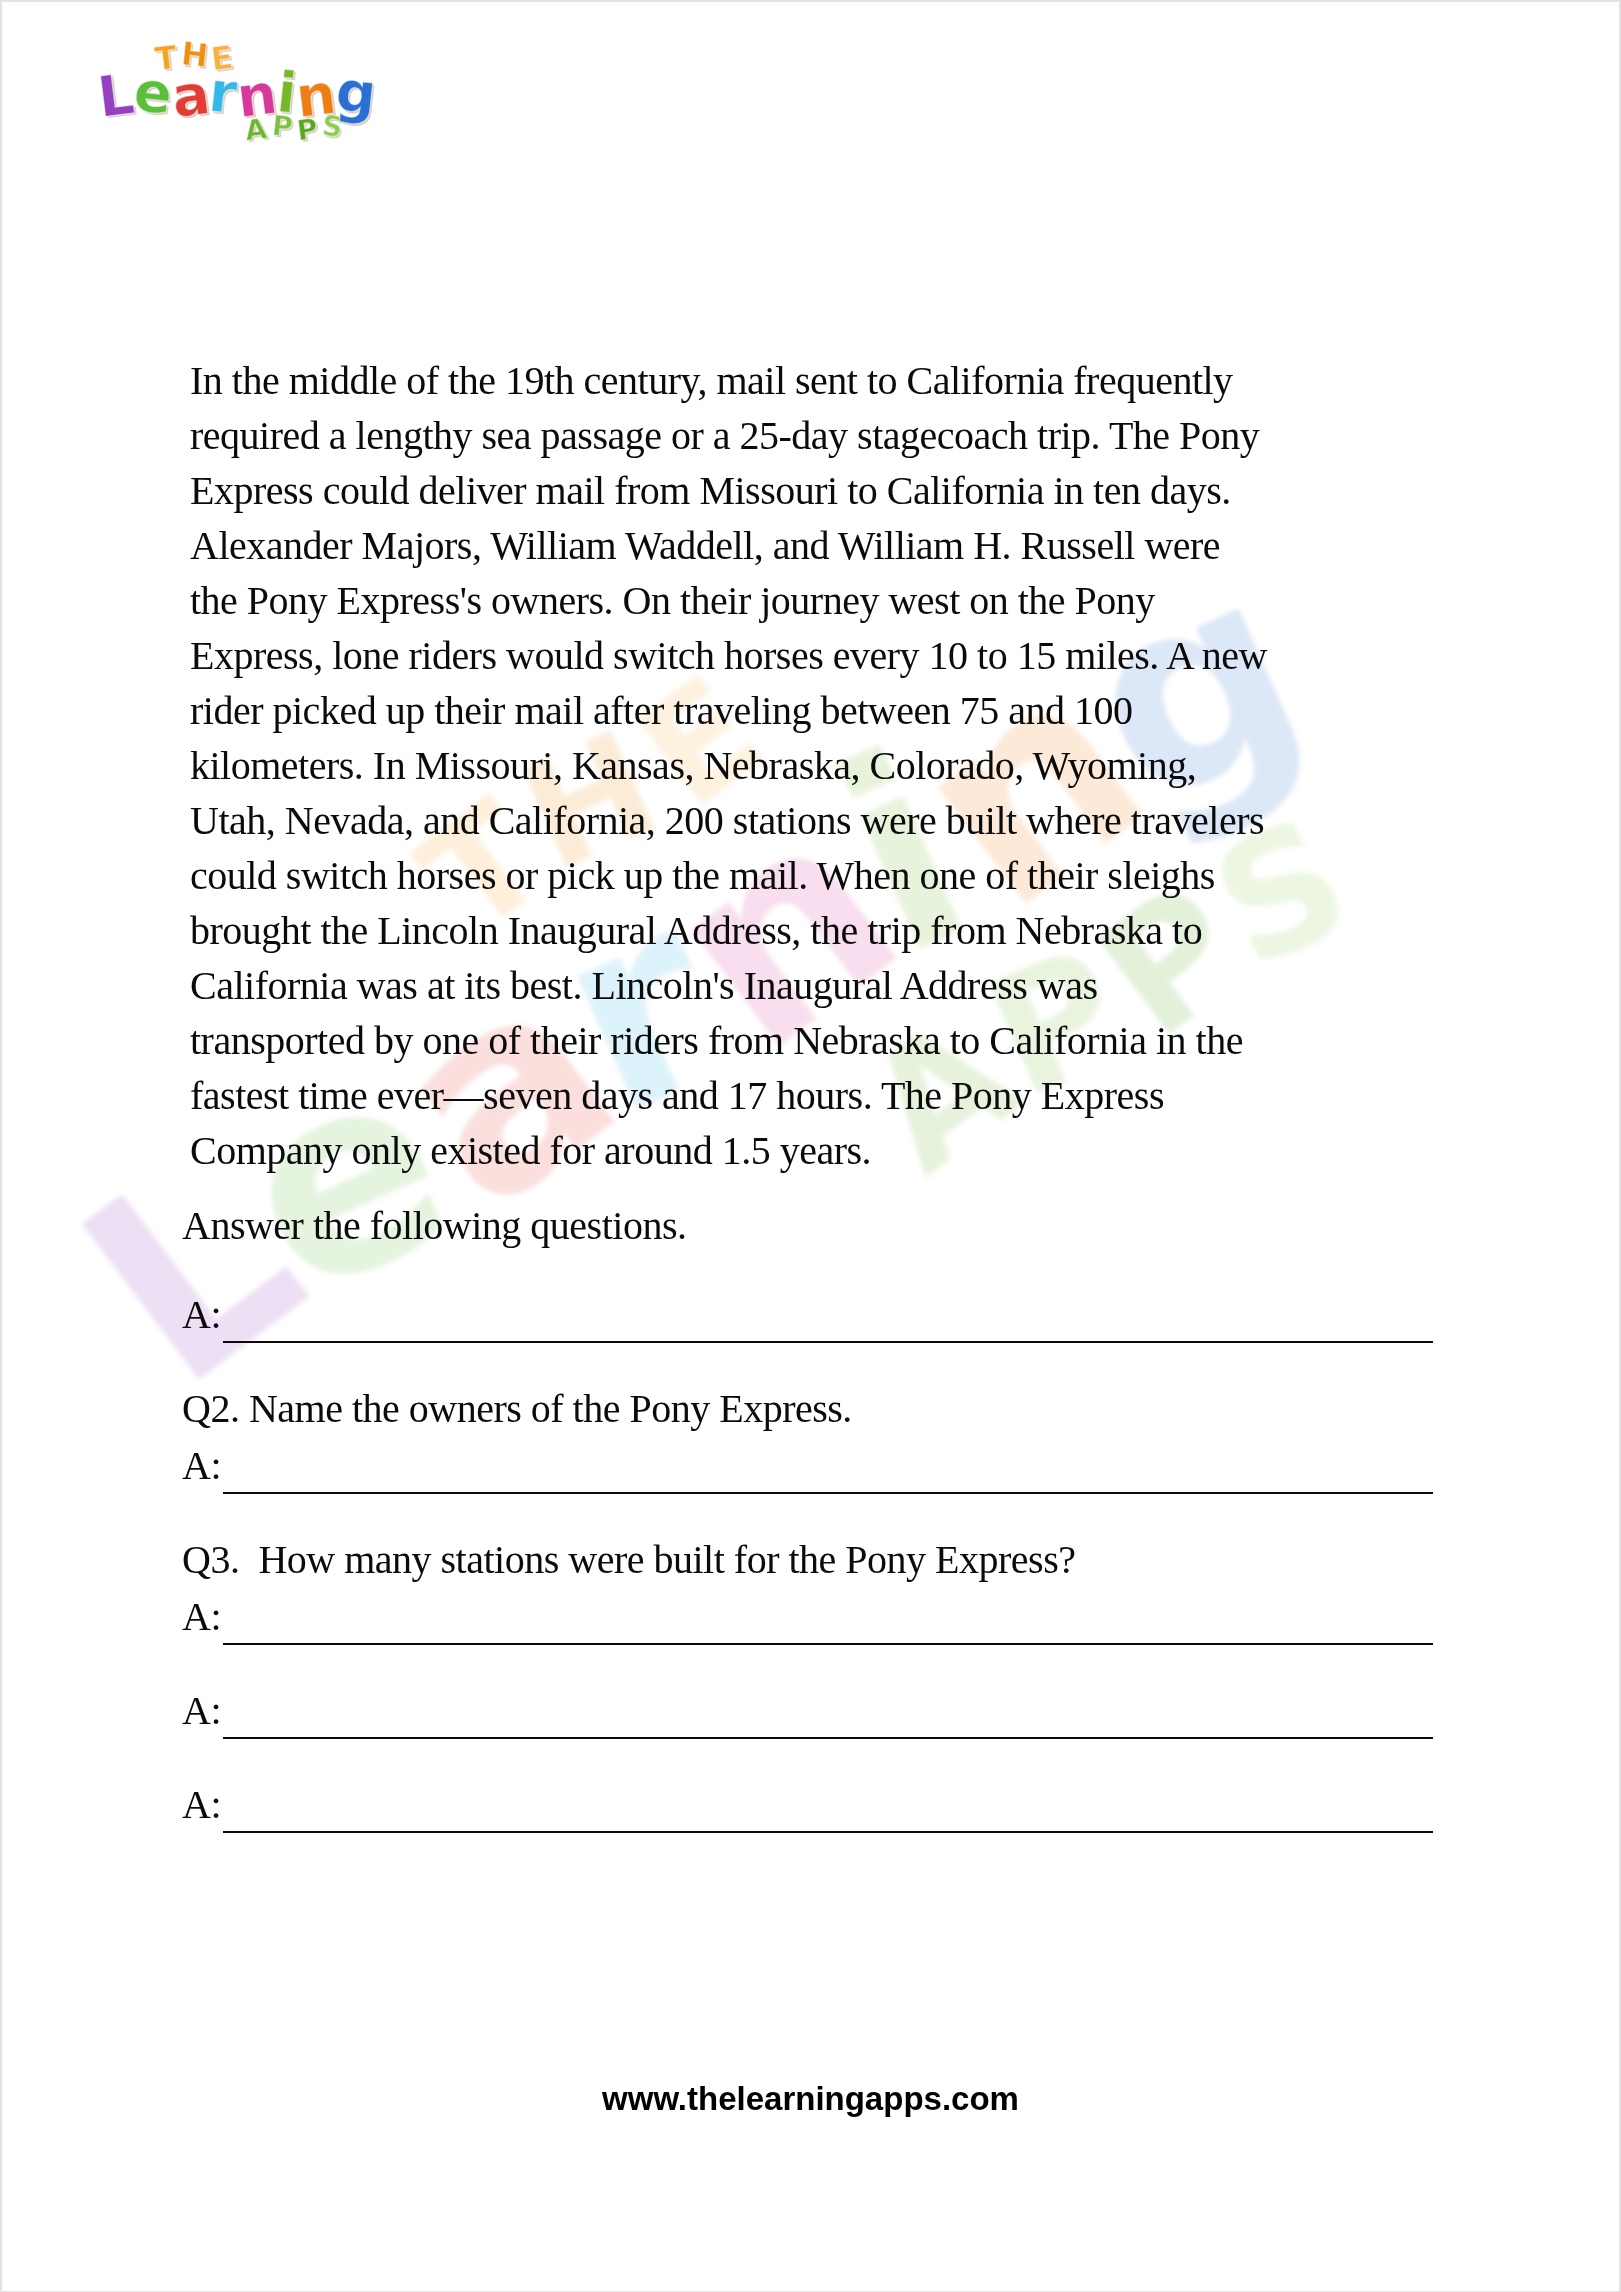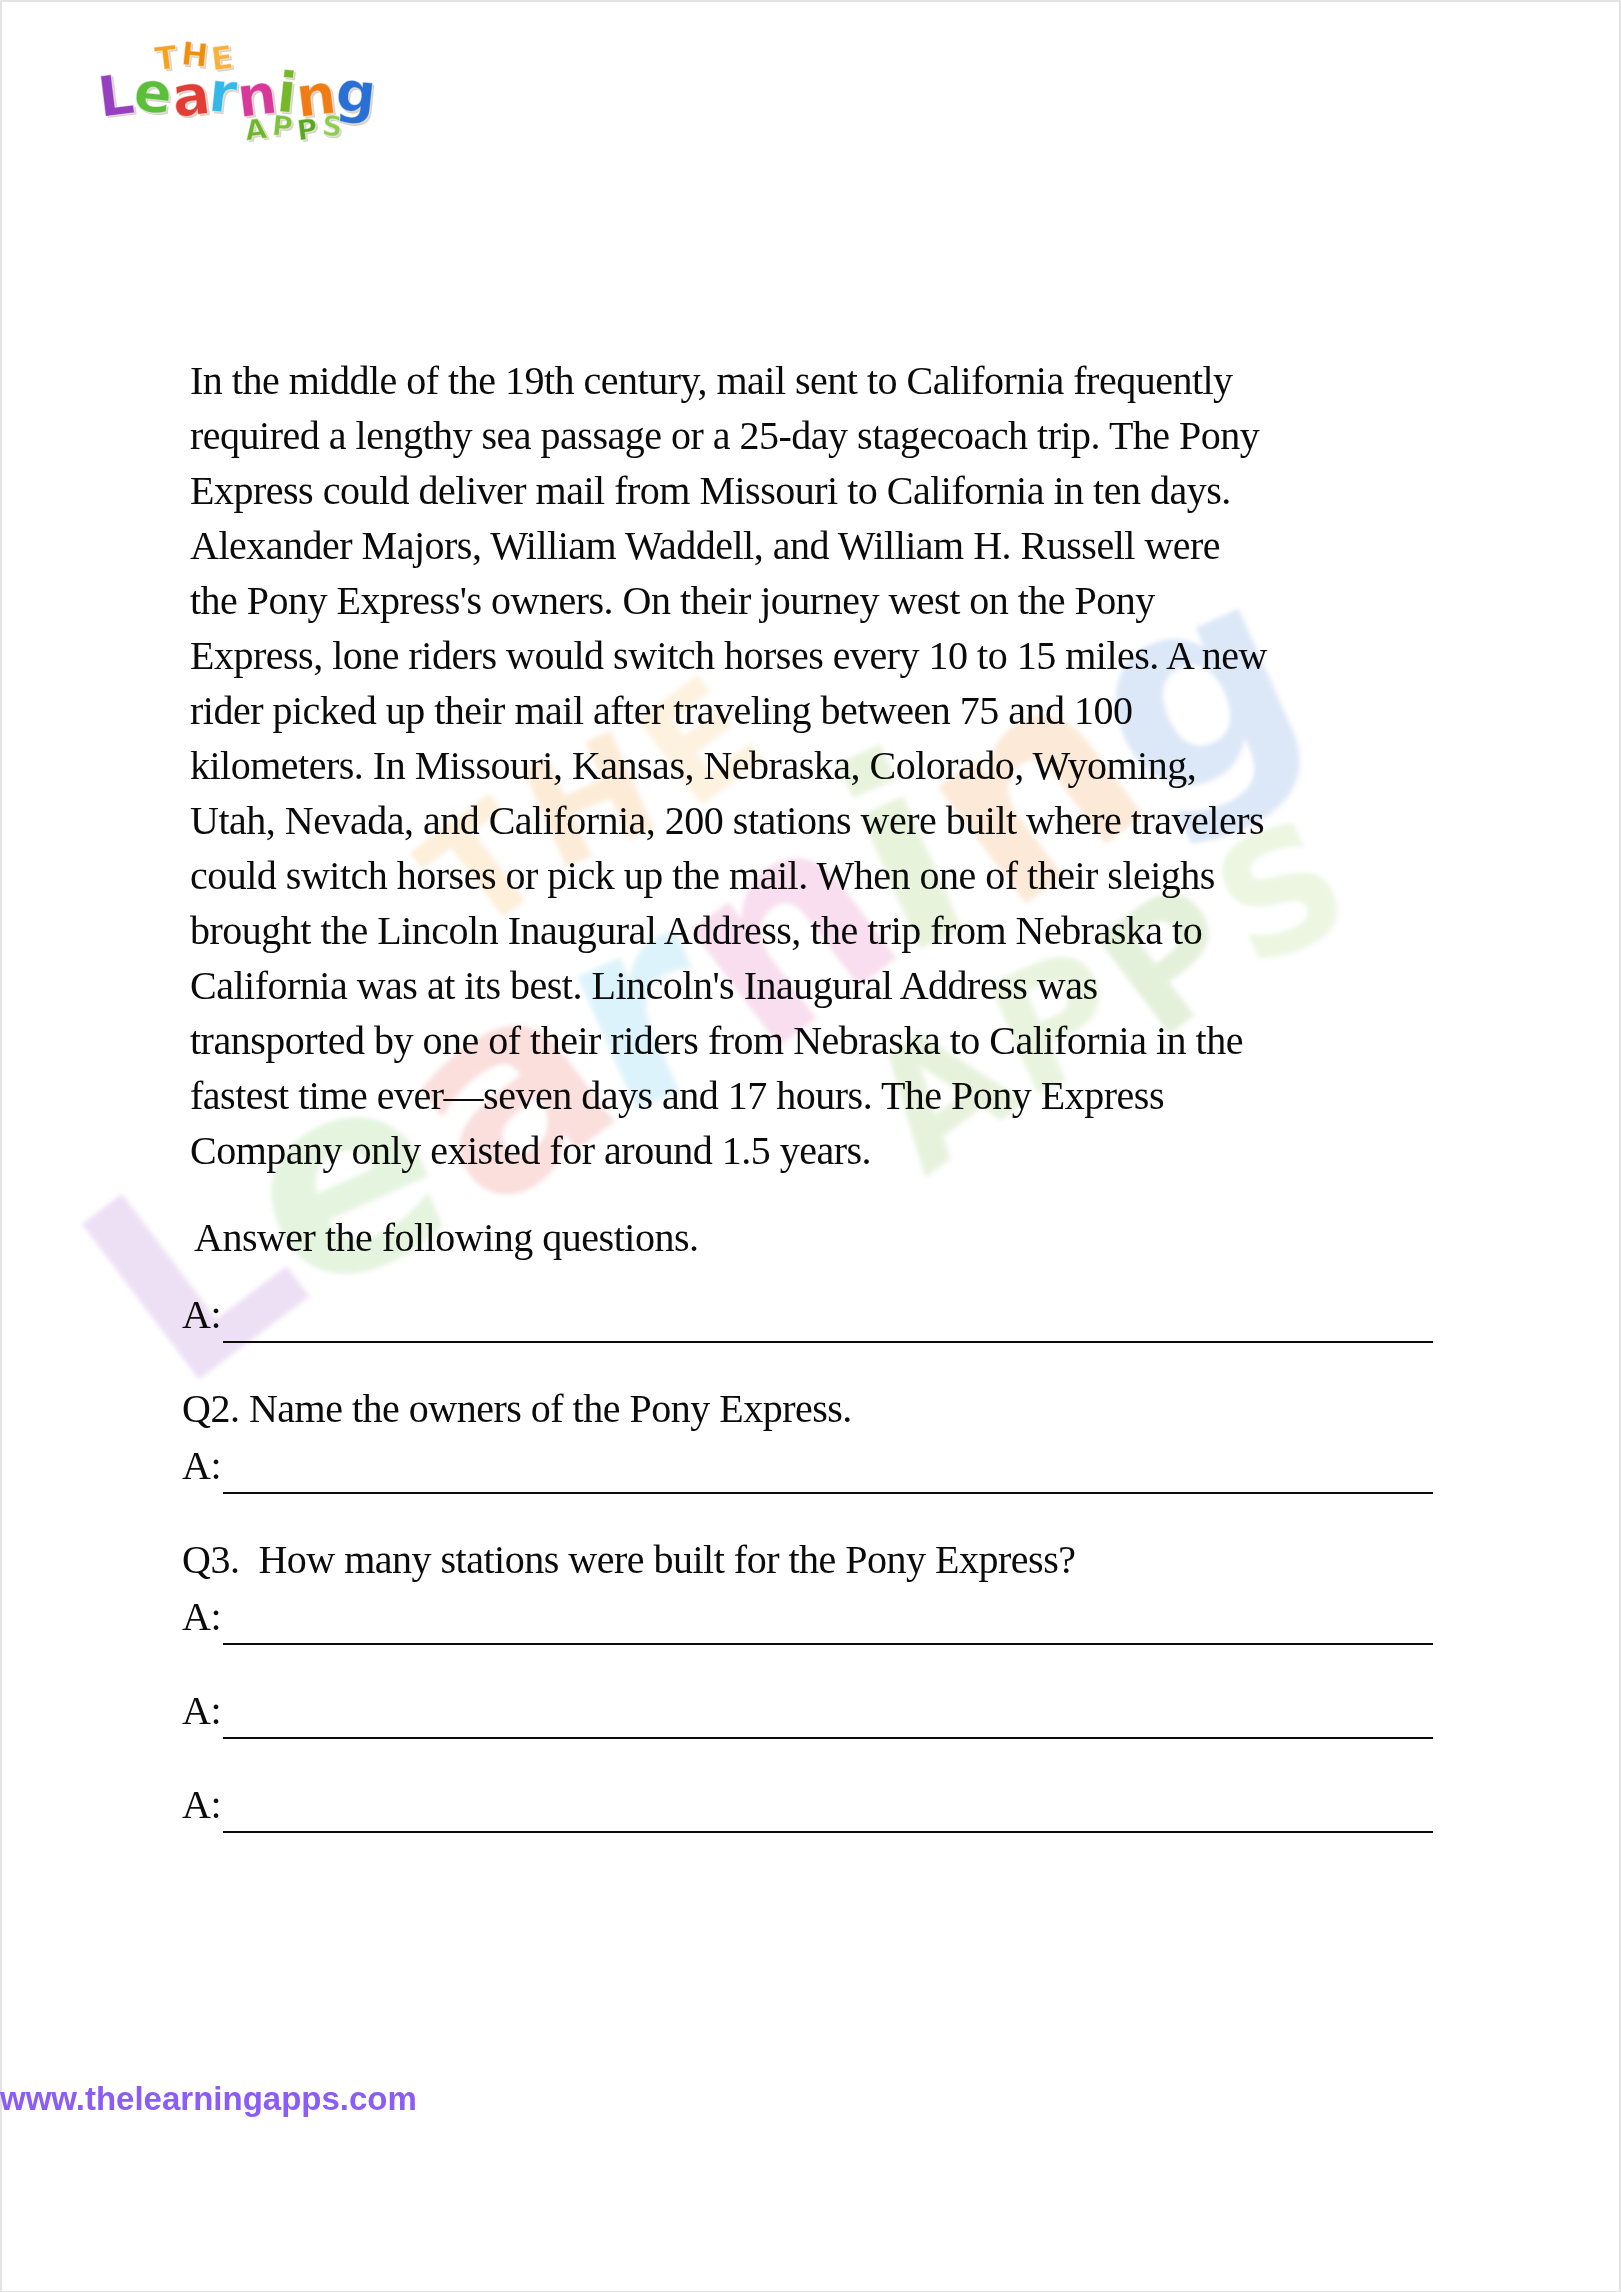--- a/index.html
+++ b/index.html
@@ -58,21 +58,21 @@
   .title-gray{color:#4d4d4d;}
 
   
   .passage{
     position:absolute;top:345px;left:182px;width:1264px;
     margin:8px;
     font-size:40px;line-height:55px;letter-spacing:-0.5px;
     white-space:pre-line;
   }
   .answer-intro{
-    position:absolute;top:1198px;left:182px;width:1264px;margin:12px;
+    position:absolute;top:1198px;left:182px;width:1264px;margin:0;
     font-size:40px;line-height:55px;letter-spacing:-0.5px;
   }
 
   
   .questions{
     position:absolute;top:1286px;left:182px;width:1251px;
   }
   .qblock{margin-bottom:37px;}
   .qtext{
     font-size:40px;line-height:57px;letter-spacing:-0.5px;
@@ -82,22 +82,23 @@
   .aprefix{font-size:40px;flex:0 0 auto;letter-spacing:-0.5px;}
   .aline{
     flex:1 1 auto;height:45px;
     border-bottom:2.9px solid #0b0b0b;
     margin-left:2px;
   }
 
   
   .footer{
     position:absolute;top:2080px;left:0;width:100%;
+    text-align:center;
     font-family:"Liberation Sans", sans-serif;
-    font-weight:700;font-size:33px;color:#8b5cf6;
+    font-weight:700;font-size:33px;color:#000000;
   }
 </style>
 </head>
 <body>
 
 <div class="page">
 
   <div class="watermark">
     <div class="wm-the letters"><span style="color: rgb(246, 162, 29);">T</span><span style="color: rgb(240, 142, 14);">H</span><span style="color: rgb(247, 177, 60);">E</span></div>
     <div class="wm-learning letters"><span style="color: rgb(149, 64, 191);">L</span><span style="color: rgb(91, 191, 58);">e</span><span style="color: rgb(226, 61, 52);">a</span><span style="color: rgb(51, 184, 232);">r</span><span style="color: rgb(214, 57, 154);">n</span><span style="color: rgb(118, 184, 42);">i</span><span style="color: rgb(239, 125, 20);">n</span><span style="color: rgb(42, 111, 212);">g</span></div>

